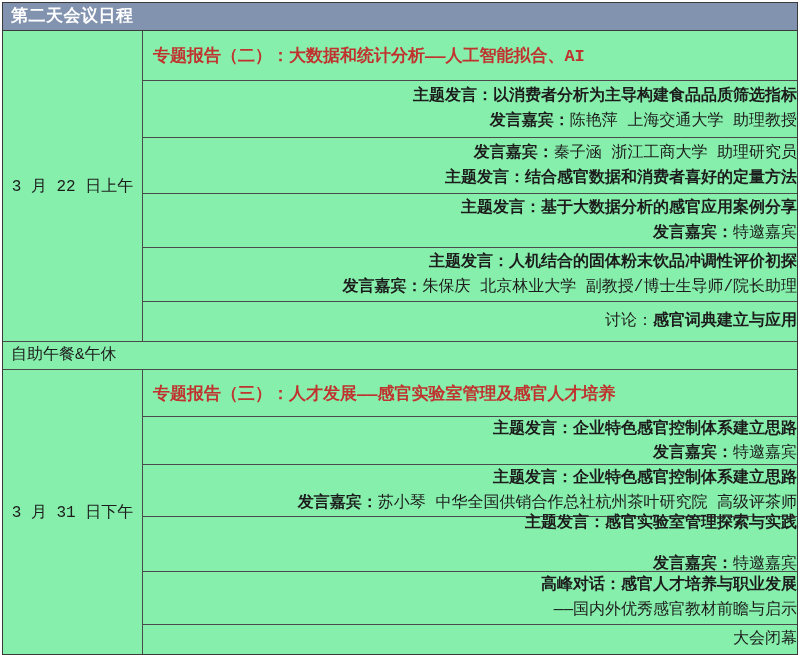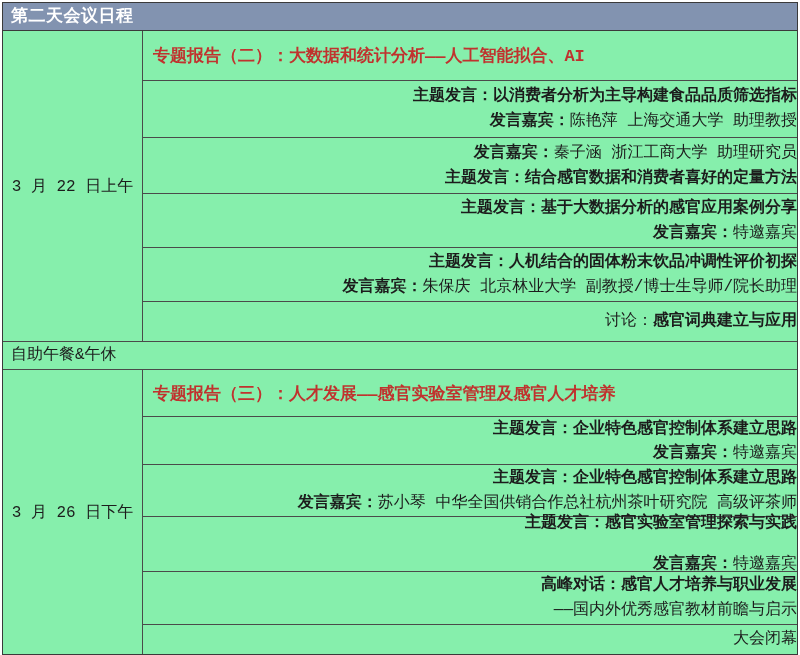--- a/index.html
+++ b/index.html
@@ -86,21 +86,21 @@
         </div>
 
       </div>
     </div>
 
     <div class="full-row">
       <span>自助午餐&amp;午休</span>
     </div>
 
     <div class="group" style="border-bottom:none;">
-      <div class="time-cell">3 月 26 日下午</div>
+      <div class="time-cell">3 月 31 日下午</div>
       <div class="sessions">
 
         <div class="row session-title" style="height:47px; color:#C0322E;">
           <span>专题报告（三）：人才发展——感官实验室管理及感官人才培养</span>
         </div>
 
         <div class="row" style="height:48px;">
           <div class="line" style="line-height:24px;">
             <span class="b">主题发言：</span><span class="b">企业特色感官控制体系建立思路</span>
           </div>

